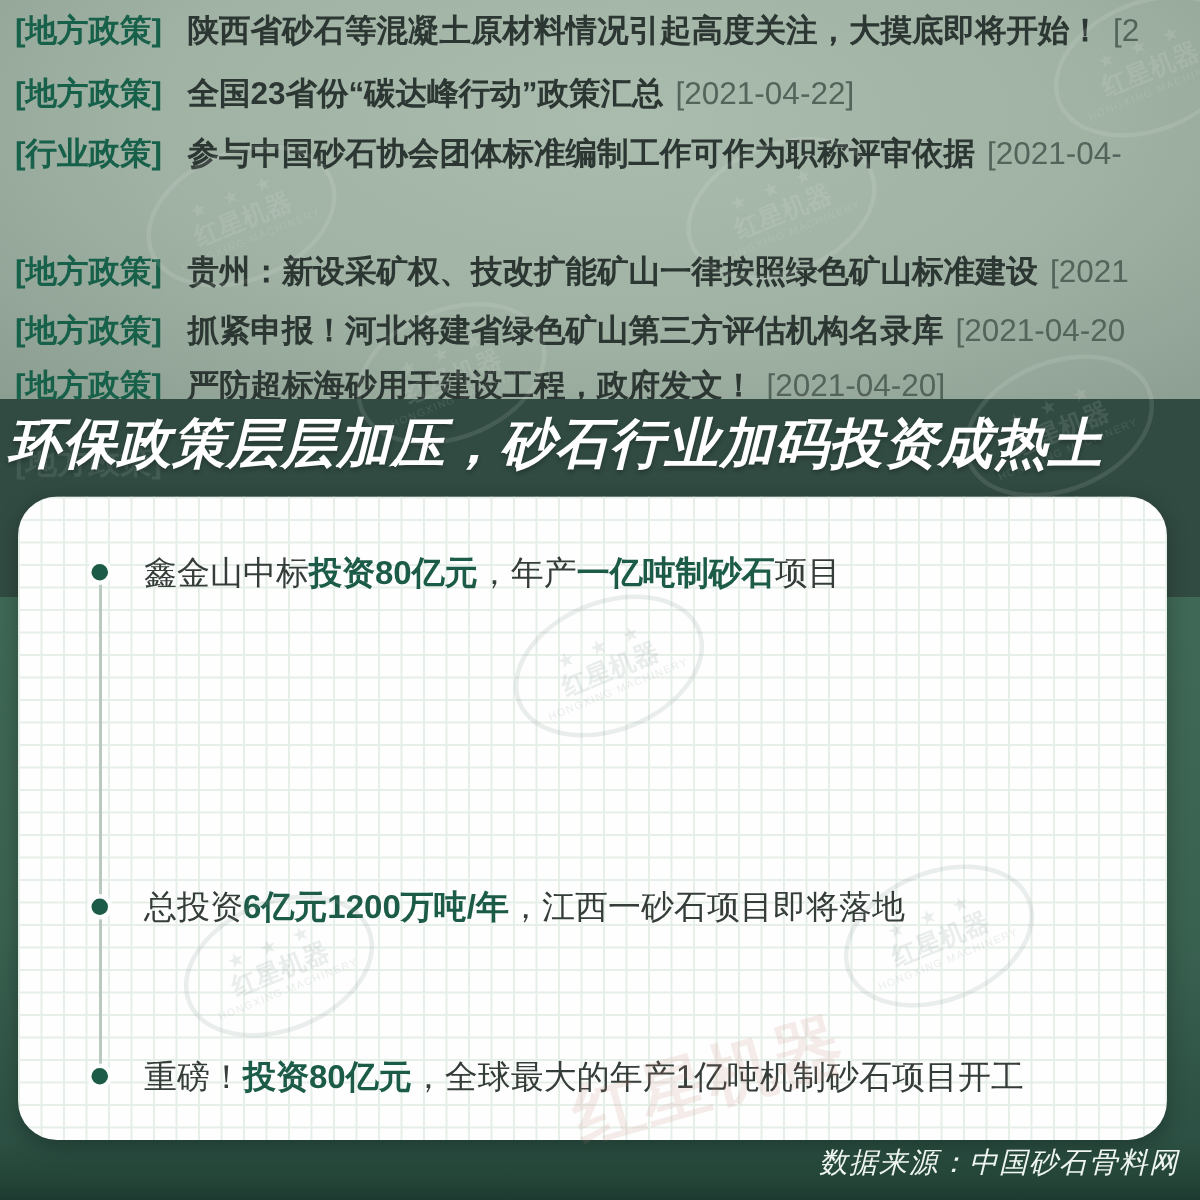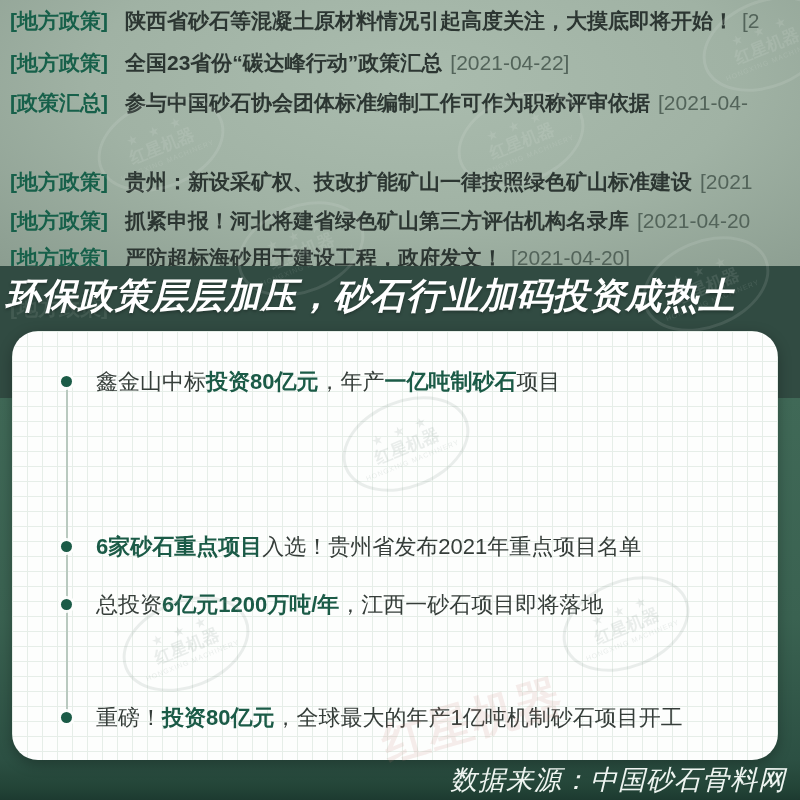--- a/index.html
+++ b/index.html
@@ -46,21 +46,21 @@
   .b-row { position:absolute; left:0; width:772px; height:30px; }
   .dot { position:absolute; left:49px; width:11px; height:11px; border-radius:50%;
          background:#1b5b47; top:9px; box-shadow:0 0 0 3px rgba(253,254,253,.9); }
   .b-text { position:absolute; left:84px; top:0; white-space:nowrap;
             font-size:22px; line-height:30px; color:#353d39; }
   .b-text .seg { font-weight:400; color:#353d39; }
   .b-text .seg.strong { font-weight:700; color:#1b5b47; }
 
   
   .footer { position:absolute; right:14px; top:762px; z-index:5;
-            color:#eff5f1; font-size:27px; font-style:italic; letter-spacing:1px; }
+            color:#eff5f1; font-size:19px; font-style:italic; letter-spacing:1px; }
 
   
   .wm-layer { position:absolute; inset:0; z-index:6; pointer-events:none; }
   .wm { position:absolute; width:132px; height:88px; border:3px solid currentColor;
         border-radius:50%; transform:rotate(-22deg); color:rgba(255,255,255,.10);
         display:flex; flex-direction:column; align-items:center; justify-content:center;
         text-align:center; }
   .wm.gray { color:rgba(130,148,140,.16); }
   .wm-stars { font-size:13px; letter-spacing:4px; line-height:14px; }
   .wm-name  { font-size:17px; font-weight:700; line-height:20px; }
@@ -74,21 +74,21 @@
 <div class="screen">
 
   <div class="top-list">
     <div class="p-row" style="top:7px">
       <span class="tag">[地方政策]</span><span class="ttl">陕西省砂石等混凝土原材料情况引起高度关注，大摸底即将开始！</span><span class="date">[2</span>
     </div>
     <div class="p-row" style="top:49px">
       <span class="tag">[地方政策]</span><span class="ttl">全国23省份“碳达峰行动”政策汇总</span><span class="date">[2021-04-22]</span>
     </div>
     <div class="p-row" style="top:89px">
-      <span class="tag">[政策汇总]</span><span class="ttl">参与中国砂石协会团体标准编制工作可作为职称评审依据</span><span class="date">[2021-04-</span>
+      <span class="tag">[行业政策]</span><span class="ttl">参与中国砂石协会团体标准编制工作可作为职称评审依据</span><span class="date">[2021-04-</span>
     </div>
     <div class="p-row" style="top:168px">
       <span class="tag">[地方政策]</span><span class="ttl">贵州：新设采矿权、技改扩能矿山一律按照绿色矿山标准建设</span><span class="date">[2021</span>
     </div>
     <div class="p-row" style="top:207px">
       <span class="tag">[地方政策]</span><span class="ttl">抓紧申报！河北将建省绿色矿山第三方评估机构名录库</span><span class="date">[2021-04-20</span>
     </div>
     <div class="p-row" style="top:244px">
       <span class="tag">[地方政策]</span><span class="ttl">严防超标海砂用于建设工程，政府发文！</span><span class="date">[2021-04-20]</span>
     </div>
@@ -99,24 +99,20 @@
   <div class="title-band">
     <div class="ghost-row">[地方政策]</div>
     <div class="main-title">环保政策层层加压，砂石行业加码投资成热土</div>
   </div>
 
   <div class="card">
     <div class="timeline"></div>
     <div class="b-row" style="top:36px">
       <span class="dot"></span>
       <div class="b-text"><span class="seg">鑫金山中标</span><span class="seg strong">投资80亿元</span><span class="seg">，年产</span><span class="seg strong">一亿吨制砂石</span><span class="seg">项目</span></div>
-    </div>
-    <div class="b-row" style="top:201px">
-      <span class="dot"></span>
-      <div class="b-text"><span class="seg strong">6家砂石重点项目</span><span class="seg">入选！贵州省发布2021年重点项目名单</span></div>
     </div>
     <div class="b-row" style="top:259px">
       <span class="dot"></span>
       <div class="b-text"><span class="seg">总投资</span><span class="seg strong">6亿元1200万吨/年</span><span class="seg">，江西一砂石项目即将落地</span></div>
     </div>
     <div class="b-row" style="top:372px">
       <span class="dot"></span>
       <div class="b-text"><span class="seg">重磅！</span><span class="seg strong">投资80亿元</span><span class="seg">，全球最大的年产1亿吨机制砂石项目开工</span></div>
     </div>
   </div>

